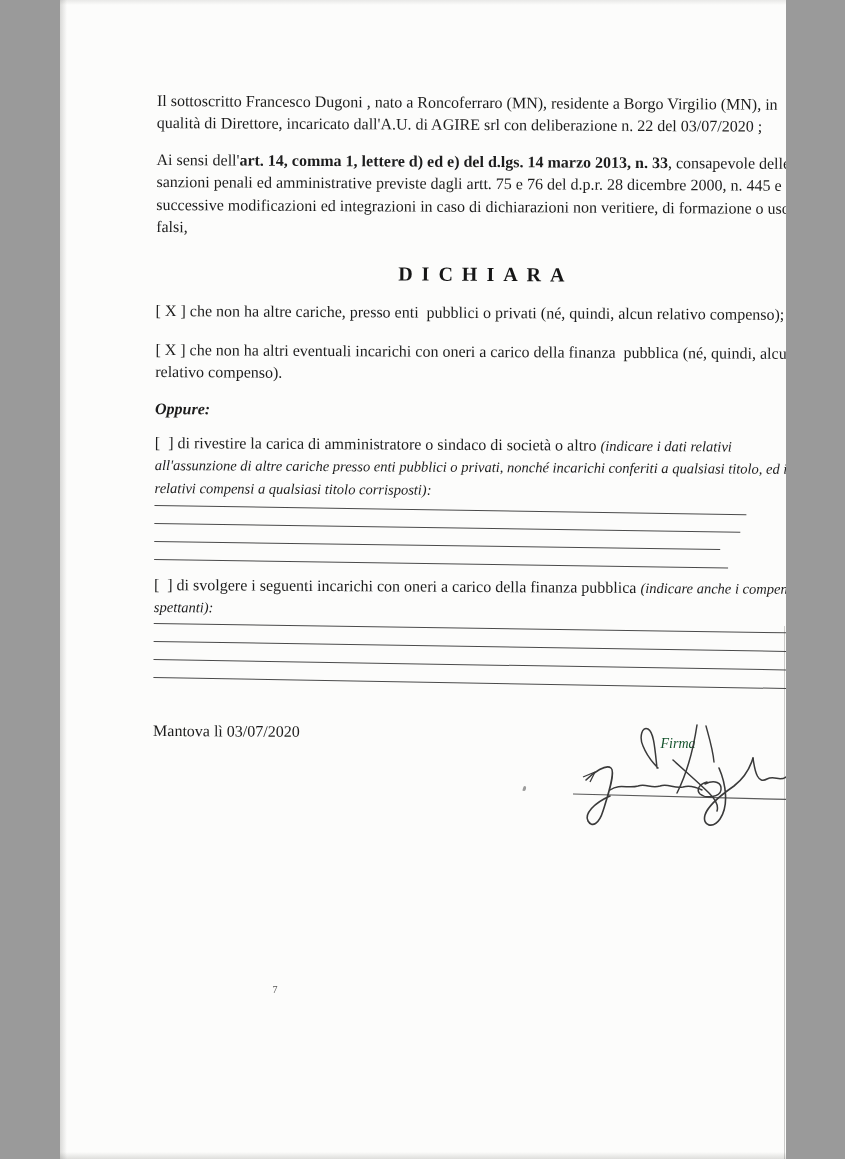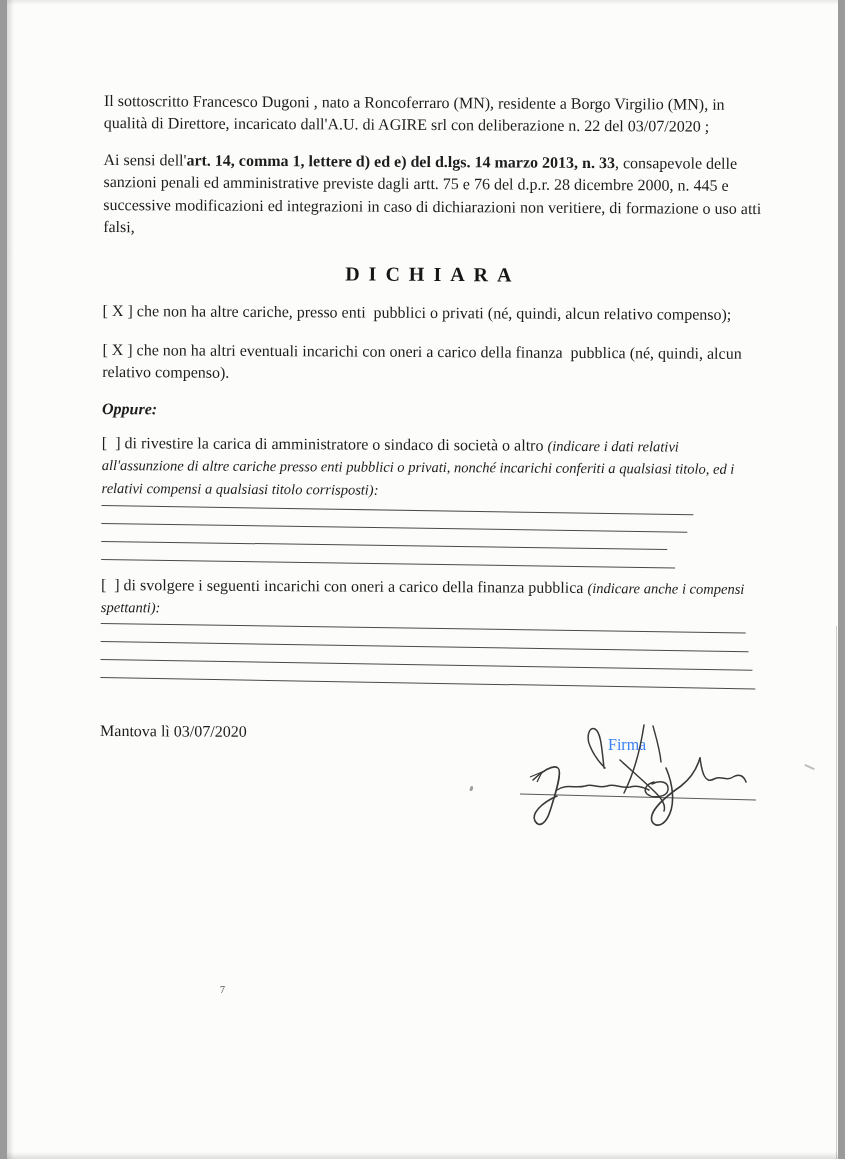--- a/index.html
+++ b/index.html
@@ -1,17 +1,17 @@
 <!DOCTYPE html>
 <html><head>
 <meta charset="utf-8">
 <style>
   html,body { margin:0; padding:0; background:#9a9a9a; }
   .sheet {
-    position:relative; width:831px; height:1159px; margin:0 auto;
+    position:relative; width:726px; height:1159px; margin:0 auto;
     background:#fcfcfb; overflow:hidden;
     font-family:"Liberation Serif", serif; color:#1d1d1d;
   }
   
   .edge-left  { position:absolute; left:0; top:0; width:7px; height:100%;
                 background:linear-gradient(to right, rgba(60,60,55,.18), rgba(60,60,55,0)); }
   .edge-top   { position:absolute; left:0; top:0; width:100%; height:5px;
                 background:linear-gradient(to bottom, rgba(60,60,55,.10), rgba(60,60,55,0)); }
   .edge-bottom{ position:absolute; left:0; bottom:0; width:100%; height:7px;
                 background:linear-gradient(to top, rgba(60,60,55,.16), rgba(60,60,55,0)); }
@@ -32,21 +32,21 @@
   }
   .oppure { margin:14px 0 0 0; font-weight:bold; font-style:italic; }
   .note { font-size:14.5px; line-height:1.34; }
   .lines { margin-top:6px; }
   .lines.second { margin-top:4px; }
   .bl { height:0; border-top:1.5px solid #4a4a4a; transform-origin:left center; }
   .bl + .bl { margin-top:17px; }
   .place { margin:42px 0 0 0; }
 
   .sig { position:absolute; left:486px; top:718px; width:280px; height:125px; }
-  .firma { position:absolute; left:115px; top:18px; font-size:16px; color:#3b82f6; }
+  .firma { position:absolute; left:115px; top:18px; font-style:italic; font-size:14px; color:#14532d; }
   .sig svg { position:absolute; left:0; top:0; }
 
   .stray { position:absolute; left:213px; top:984px; font-size:10px; color:#555; }
   .speck { position:absolute; left:463px; top:786px; width:3px; height:5px;
            background:rgba(40,40,40,.45); border-radius:50% 50% 50% 0; transform:rotate(15deg); }
   .speck2 { position:absolute; left:797px; top:766px; width:11px; height:2px;
             background:rgba(40,40,40,.30); transform:rotate(24deg); border-radius:2px; }
 </style>
 </head>
 <body>

